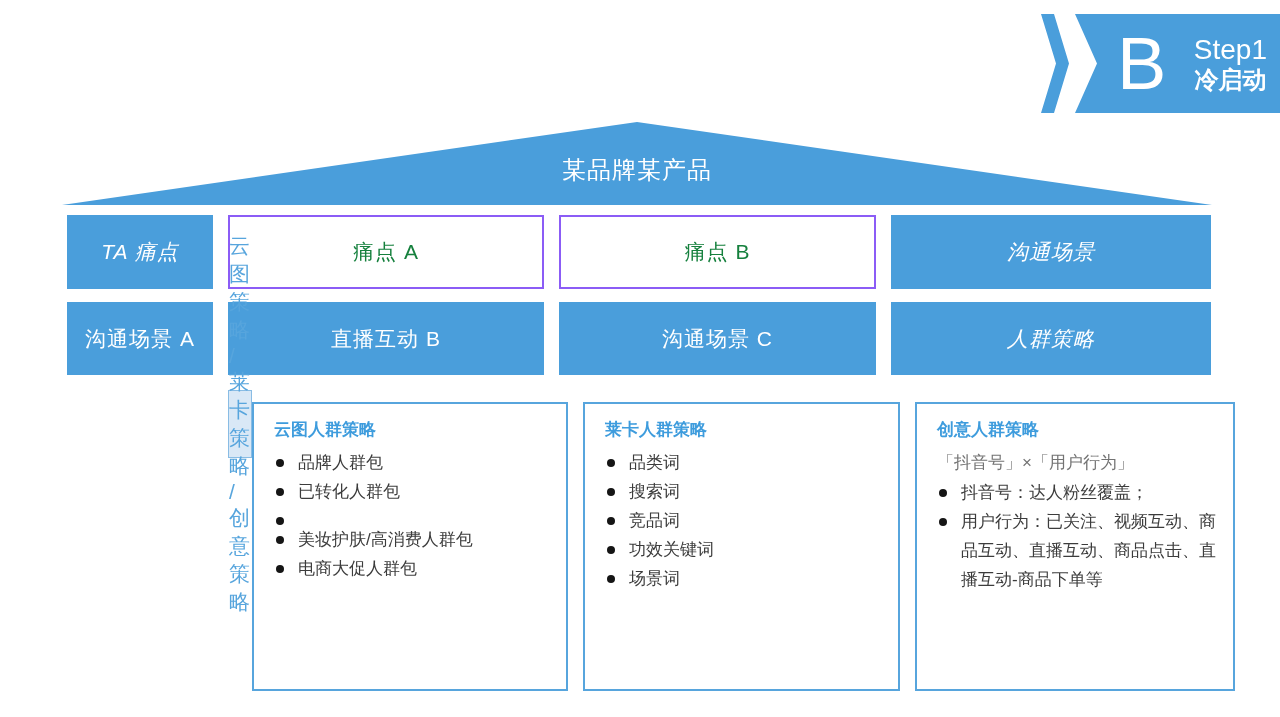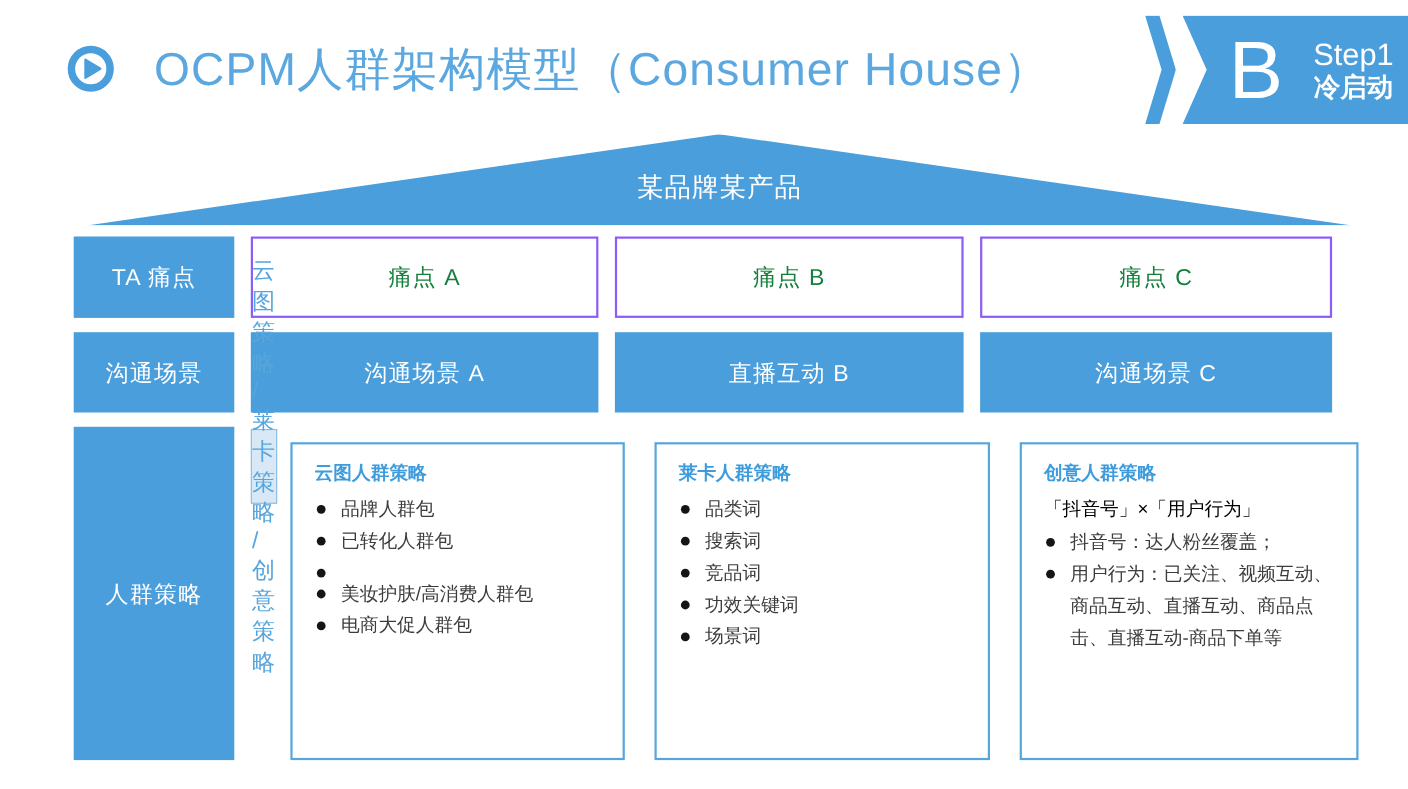--- a/index.html
+++ b/index.html
@@ -28,70 +28,61 @@
     clip-path:polygon(0 0, 100% 0, 100% 100%, 0 100%, 22px 50%);
     display:flex; align-items:center;
   }
   .b-letter { font-size:74px; font-weight:300; color:#ffffff; margin-left:42px; line-height:1; }
   .step-text { margin-left:auto; margin-right:13px; text-align:center; color:#ffffff; }
   .step-label { font-size:28px; font-weight:400; line-height:1.15; }
   .step-name { font-size:24px; font-weight:700; line-height:1.15; }
 
   
   .roof {
-    position:absolute; left:79px; top:122px; width:1150px; height:83px; background:#4A9EDB;
+    position:absolute; left:62px; top:122px; width:1150px; height:83px; background:#4A9EDB;
     clip-path:polygon(50% 0, 100% 100%, 0 100%);
     display:flex; align-items:flex-end; justify-content:center;
   }
   .roof-label { color:#ffffff; font-size:24px; font-weight:400; margin-bottom:19px; letter-spacing:1px; }
 
   
   .grid {
     position:absolute; left:67px; top:215px;
     display:grid;
     grid-template-columns:146px 316px 317px 320px;
     grid-template-rows:74px 73px 303px;
     column-gap:15px; row-gap:13px;
   }
   .cell { display:flex; align-items:center; justify-content:center; font-size:21px; letter-spacing:1px; }
-  .label-cell { background:#4A9EDB; color:#ffffff; }
+  .label-cell { background:#4A9EDB; color:#ffffff;font-style:italic; }
   .outline-cell { background:#ffffff; border:2px solid #8b5cf6; color:#15803d; }
   .solid-cell { background:#4A9EDB; color:#ffffff; }
 
   
   .strategy-area { grid-column:2 / 5; display:flex; flex-direction:row; }
   .strategy-bar {
     height:66px; margin-top:2px; background:#D9E8F6; border:1px solid #89BCE4;
     display:flex; align-items:center; justify-content:center;
     color:#57A5DD; font-size:21px; letter-spacing:1px;
   }
   .boxes {
     margin-top:14px; flex:1;
     display:grid; grid-template-columns:316px 317px 320px; column-gap:15px;
   }
-  .sbox { background:#ffffff; border:2px solid #57A5DD; padding:13px 14px 0 20px; box-sizing:border-box;margin-left:12px; }
+  .sbox { background:#ffffff; border:2px solid #57A5DD; padding:13px 14px 0 20px; box-sizing:border-box; }
   .sbox-title { color:#3E9CDD; font-size:17px; font-weight:700; line-height:26px; margin-bottom:5px; }
-  .sintro { color:#000000; font-size:17px; line-height:30px; }
+  .sintro { color:#737373; font-size:17px; line-height:30px; }
   .sitem { display:flex; color:#3C3C3C; font-size:17px; line-height:29px; }
   .dot { flex:0 0 8px; width:8px; height:8px; border-radius:50%; background:#151515; margin:11px 14px 0 2px; }
 </style>
 </head>
 <body>
 
 <div class="page">
 
-  <div class="header">
-    <span class="play-icon">
-      <svg width="43" height="43" viewBox="0 0 44 44">
-        <circle cx="22" cy="22" r="18" fill="none" stroke="#4A9EDB" stroke-width="7"></circle>
-        <path d="M17 13.5 L31 22 L17 30.5 Z" fill="#4A9EDB" stroke="#4A9EDB" stroke-width="2" stroke-linejoin="round"></path>
-      </svg>
-    </span>
-    <h1 class="title">OCPM人群架构模型（Consumer House）</h1>
-  </div>
 
   <div class="step-banner">
     <span class="chev"></span>
     <div class="banner-body">
       <span class="b-letter">B</span>
       <div class="step-text">
         <div class="step-label">Step1</div>
         <div class="step-name">冷启动</div>
       </div>
     </div>
@@ -99,21 +90,20 @@
 
   <div class="roof">
     <span class="roof-label">某品牌某产品</span>
   </div>
 
   <div class="grid">
 
     <div class="cell label-cell">TA 痛点</div>
     <div class="cell outline-cell">痛点 A</div>
     <div class="cell outline-cell">痛点 B</div>
-    <div class="cell outline-cell">痛点 C</div>
 
     <div class="cell label-cell">沟通场景</div>
     <div class="cell solid-cell">沟通场景 A</div>
     <div class="cell solid-cell">直播互动 B</div>
     <div class="cell solid-cell">沟通场景 C</div>
 
     <div class="cell label-cell">人群策略</div>
     <div class="strategy-area">
       <div class="strategy-bar">云图策略 / 莱卡策略 / 创意策略</div>
       <div class="boxes">

